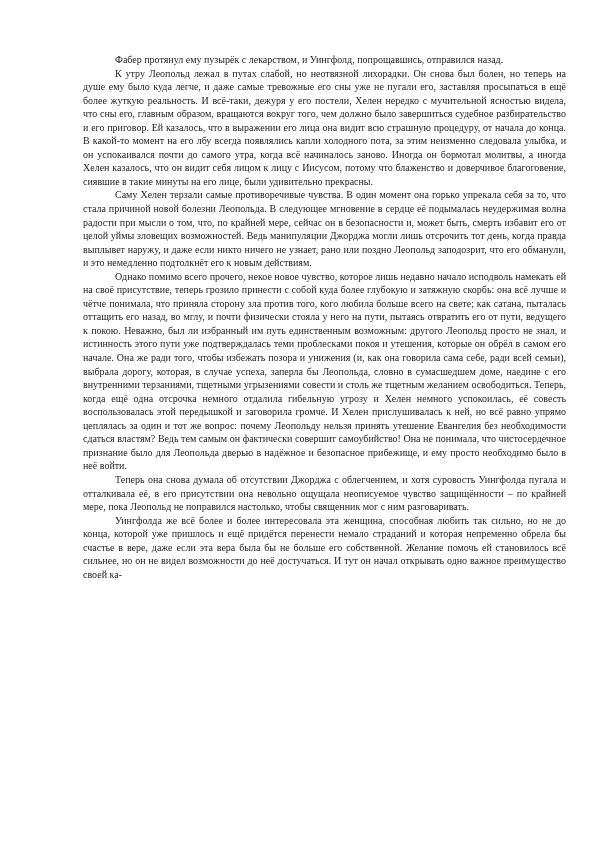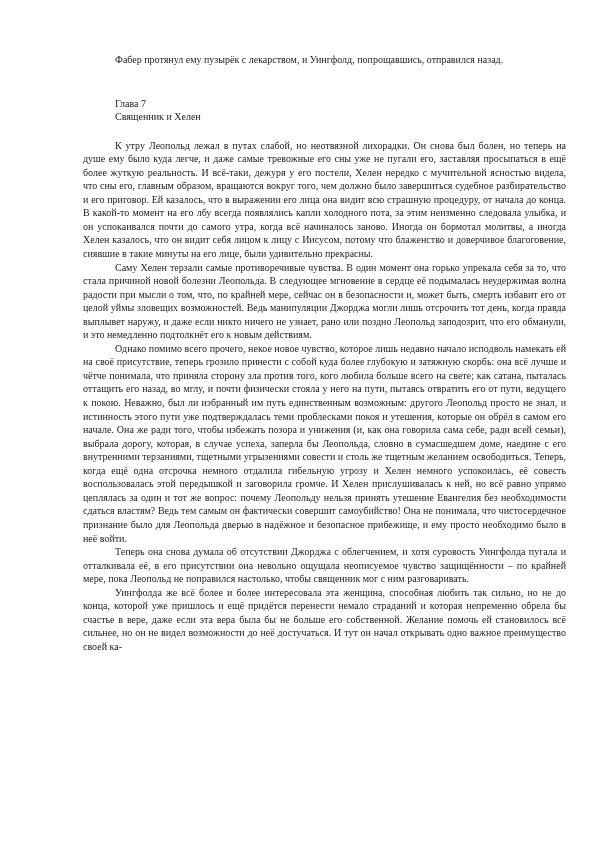--- a/index.html
+++ b/index.html
@@ -38,24 +38,20 @@
   }
 </style>
 </head>
 <body>
 
 <div class="page">
   <div class="text-block">
 
     <p>Фабер протянул ему пузырёк с лекарством, и Уингфолд, попрощавшись, отправился назад.</p>
 
-    <div class="chapter">
-      <div>Глава 7</div>
-      <div>Священник и Хелен</div>
-    </div>
 
     <p>К утру Леопольд лежал в путах слабой, но неотвязной лихорадки. Он снова был болен, но теперь на душе ему было куда легче, и даже самые тревожные его сны уже не пугали его, заставляя просыпаться в ещё более жуткую реальность. И всё-таки, дежуря у его постели, Хелен нередко с мучительной ясностью видела, что сны его, главным образом, вращаются вокруг того, чем должно было завершиться судебное разбирательство и его приговор. Ей казалось, что в выражении его лица она видит всю страшную процедуру, от начала до конца. В какой-то момент на его лбу всегда появлялись капли холодного пота, за этим неизменно следовала улыбка, и он успокаивался почти до самого утра, когда всё начиналось заново. Иногда он бормотал молитвы, а иногда Хелен казалось, что он видит себя лицом к лицу с Иисусом, потому что блаженство и доверчивое благоговение, сиявшие в такие минуты на его лице, были удивительно прекрасны.</p>
     <p>Саму Хелен терзали самые противоречивые чувства. В один момент она горько упрекала себя за то, что стала причиной новой болезни Леопольда. В следующее мгновение в сердце её подымалась неудержимая волна радости при мысли о том, что, по крайней мере, сейчас он в безопасности и, может быть, смерть избавит его от целой уймы зловещих возможностей. Ведь манипуляции Джорджа могли лишь отсрочить тот день, когда правда выплывет наружу, и даже если никто ничего не узнает, рано или поздно Леопольд заподозрит, что его обманули, и это немедленно подтолкнёт его к новым действиям.</p>
     <p>Однако помимо всего прочего, некое новое чувство, которое лишь недавно начало исподволь намекать ей на своё присутствие, теперь грозило принести с собой куда более глубокую и затяжную скорбь: она всё лучше и чётче понимала, что приняла сторону зла против того, кого любила больше всего на свете; как сатана, пыталась оттащить его назад, во мглу, и почти физически стояла у него на пути, пытаясь отвратить его от пути, ведущего к покою. Неважно, был ли избранный им путь единственным возможным: другого Леопольд просто не знал, и истинность этого пути уже подтверждалась теми проблесками покоя и утешения, которые он обрёл в самом его начале. Она же ради того, чтобы избежать позора и унижения (и, как она говорила сама себе, ради всей семьи), выбрала дорогу, которая, в случае успеха, заперла бы Леопольда, словно в сумасшедшем доме, наедине с его внутренними терзаниями, тщетными угрызениями совести и столь же тщетным желанием освободиться. Теперь, когда ещё одна отсрочка немного отдалила гибельную угрозу и Хелен немного успокоилась, её совесть воспользовалась этой передышкой и заговорила громче. И Хелен прислушивалась к ней, но всё равно упрямо цеплялась за один и тот же вопрос: почему Леопольду нельзя принять утешение Евангелия без необходимости сдаться властям? Ведь тем самым он фактически совершит самоубийство! Она не понимала, что чистосердечное признание было для Леопольда дверью в надёжное и безопасное прибежище, и ему просто необходимо было в неё войти.</p>
     <p>Теперь она снова думала об отсутствии Джорджа с облегчением, и хотя суровость Уингфолда пугала и отталкивала её, в его присутствии она невольно ощущала неописуемое чувство защищённости – по крайней мере, пока Леопольд не поправился настолько, чтобы священник мог с ним разговаривать.</p>
     <p>Уингфолда же всё более и более интересовала эта женщина, способная любить так сильно, но не до конца, которой уже пришлось и ещё придётся перенести немало страданий и которая непременно обрела бы счастье в вере, даже если эта вера была бы не больше его собственной. Желание помочь ей становилось всё сильнее, но он не видел возможности до неё достучаться. И тут он начал открывать одно важное преимущество своей ка-</p>
 
   </div>
 </div>
 

